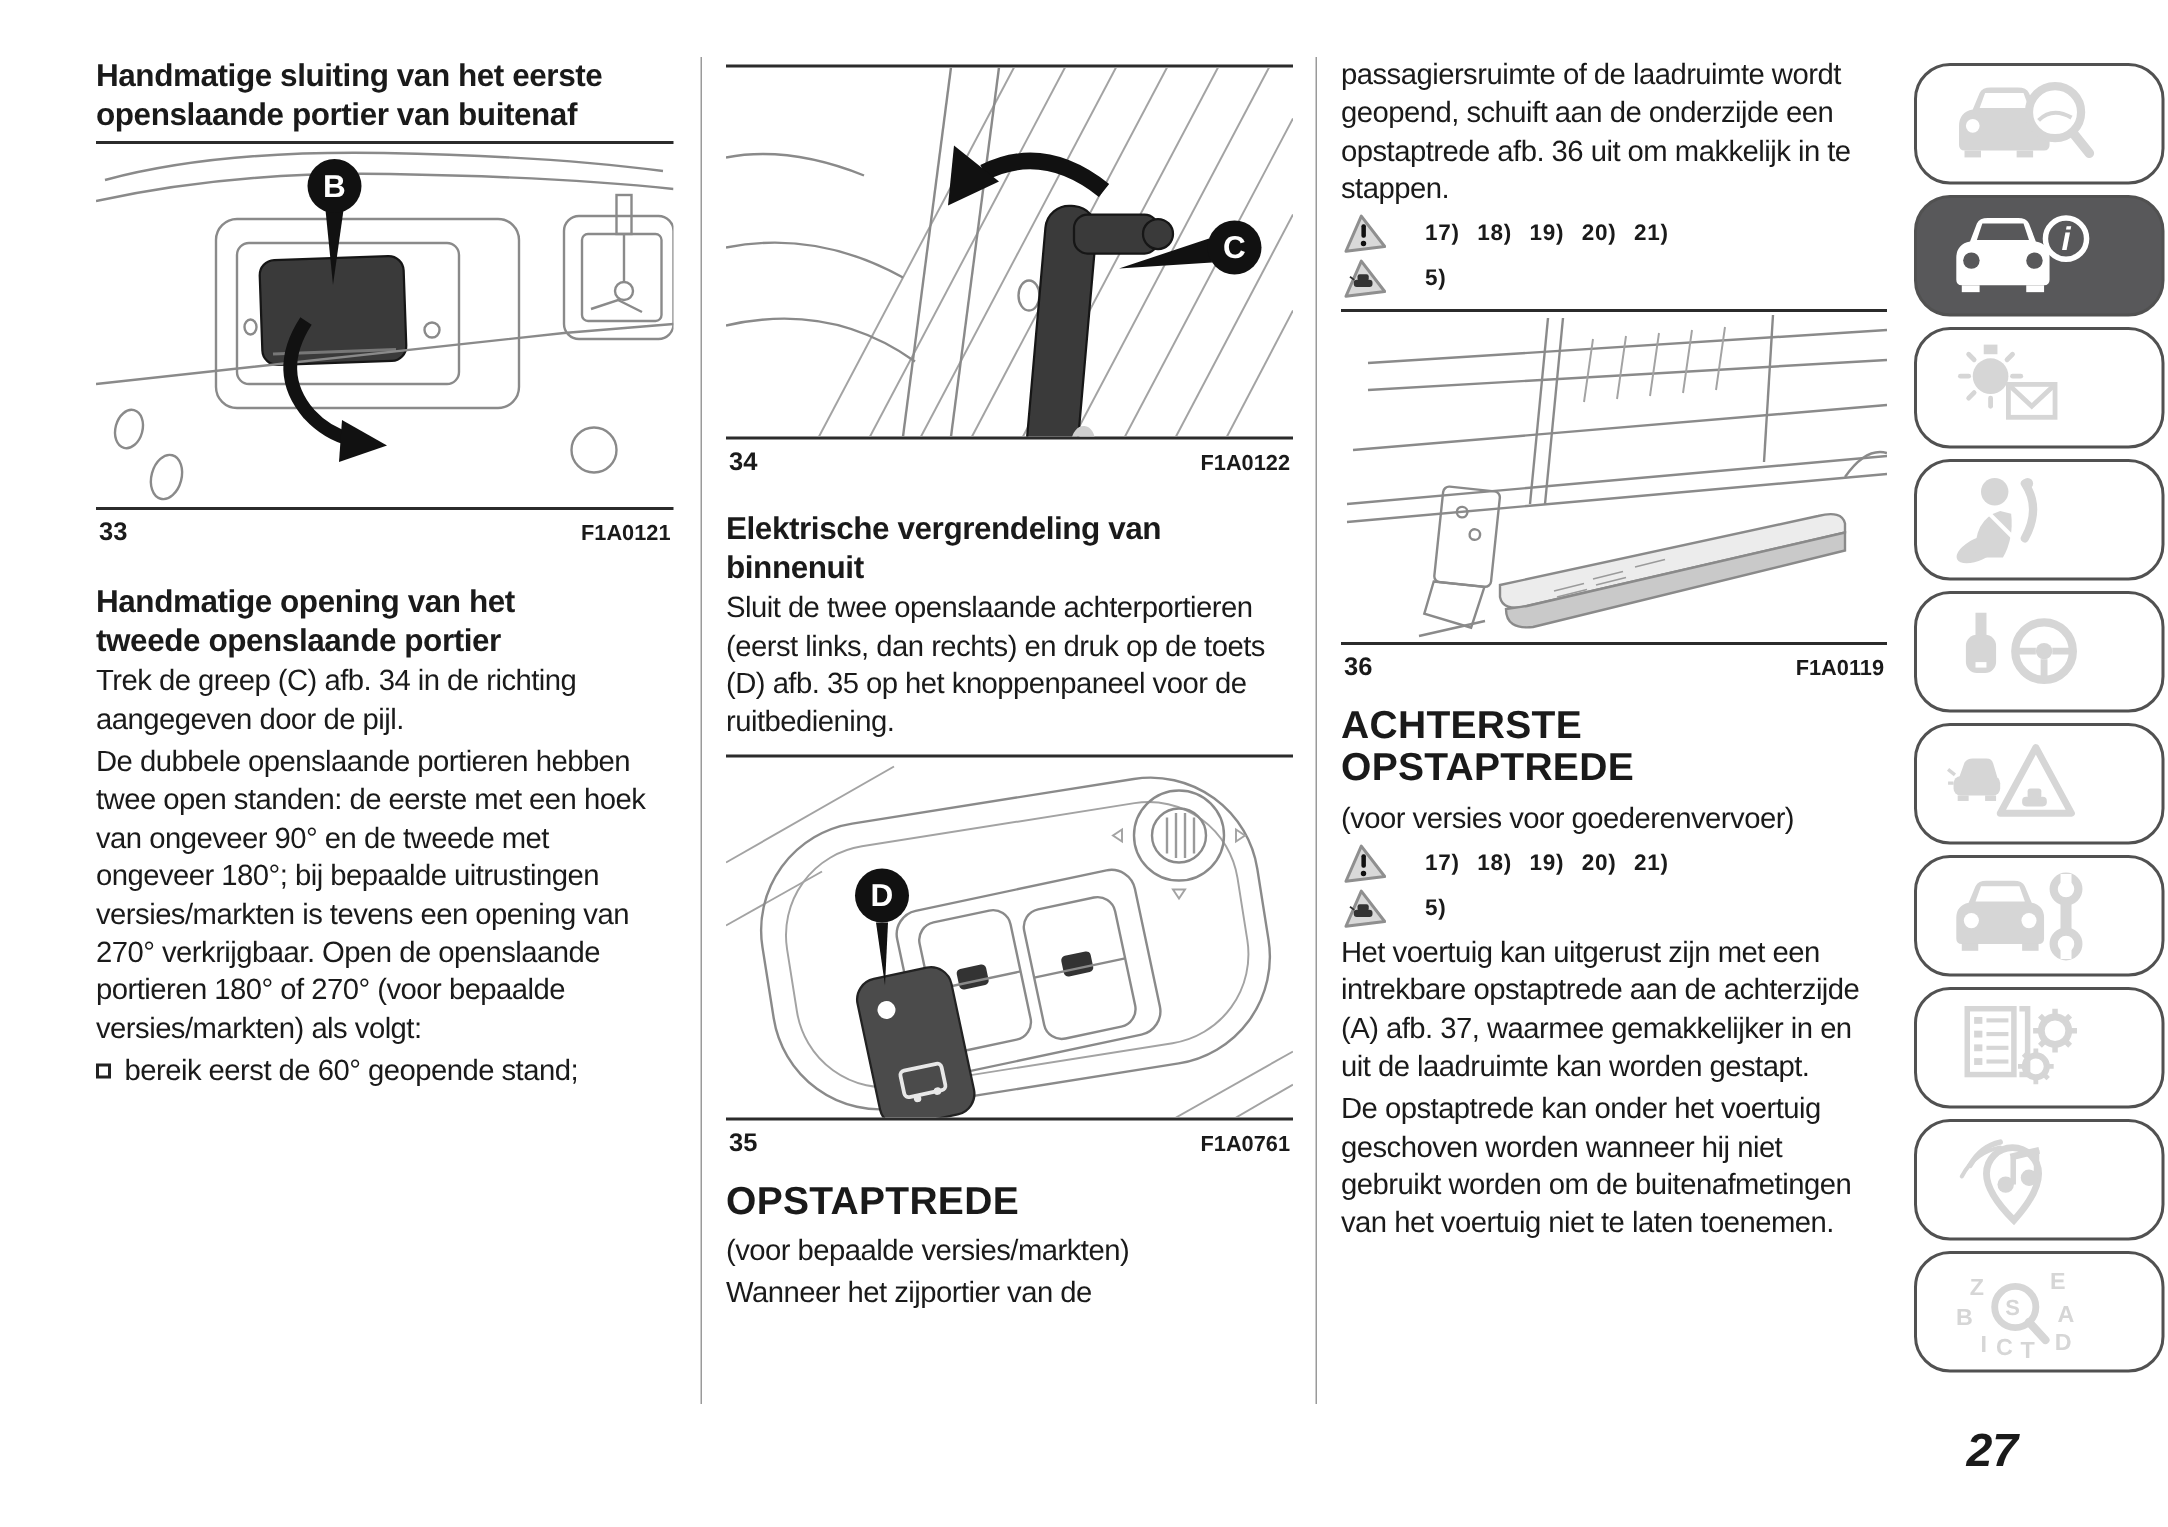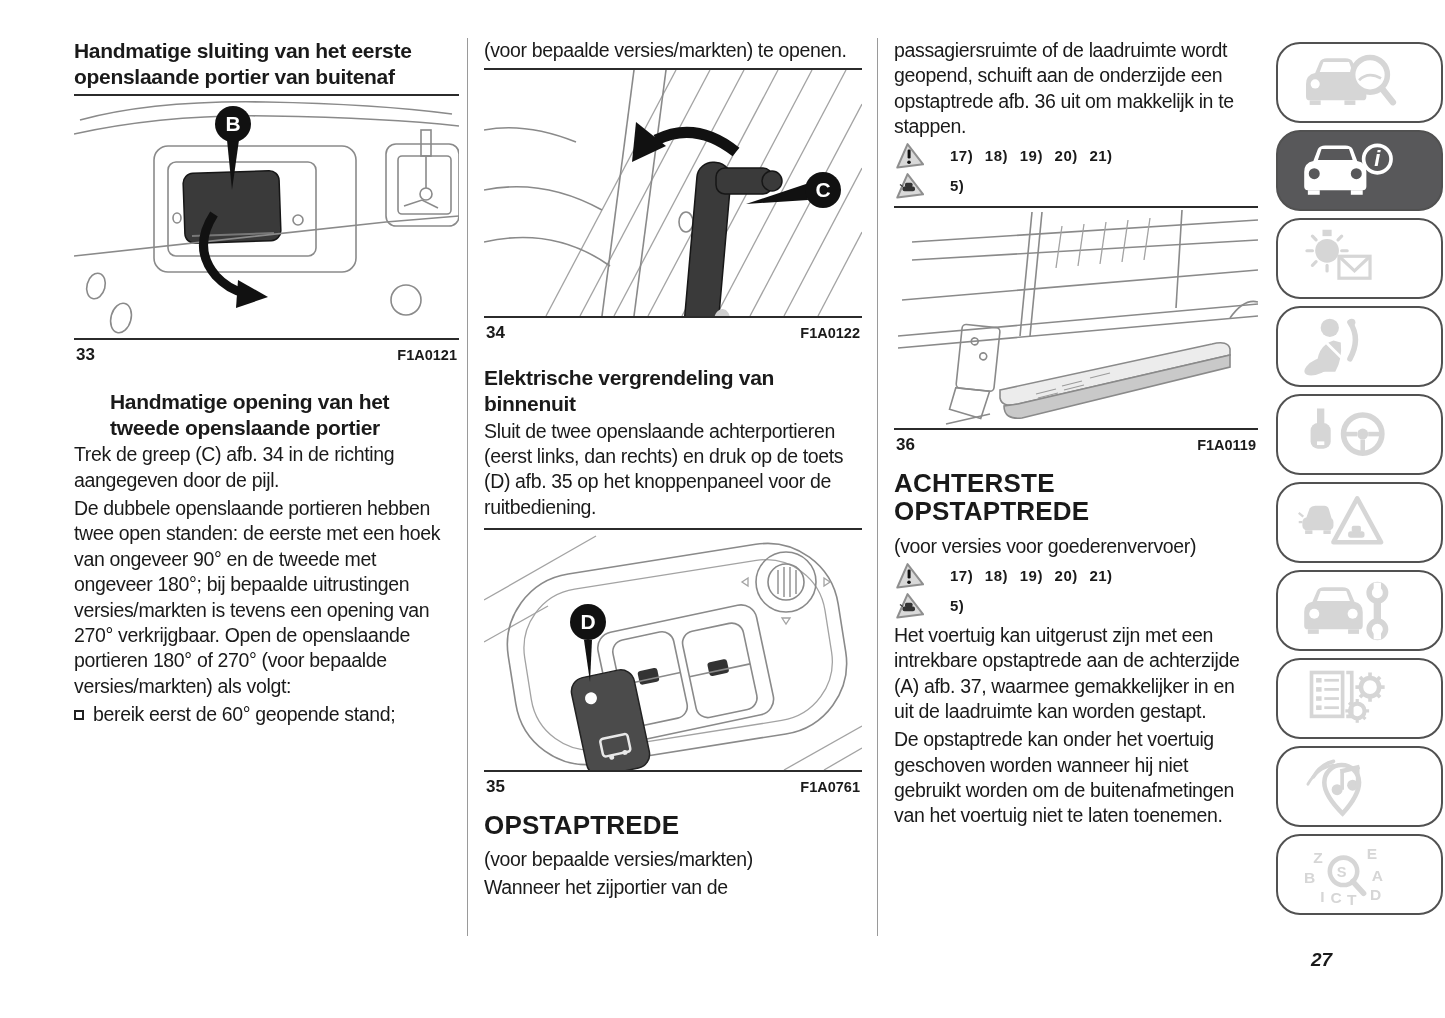--- a/index.html
+++ b/index.html
@@ -2,21 +2,21 @@
 <html><head>
 <meta charset="utf-8">
 <style>
   html,body{margin:0;padding:0;}
   body{
     width:1445px;height:1018px;position:relative;overflow:hidden;
     background:#ffffff;color:#1a1a1a;
     font-family:"Liberation Sans", sans-serif;
   }
   .col{position:absolute;top:38px;}
-  #col1{left:74px;width:385px;}
+  #col1{left:64px;width:385px;}
   #col2{left:484px;width:378px;}
   #col3{left:894px;width:364px;}
   .vrule{position:absolute;top:38px;width:1px;height:898px;background:#9a9a9a;}
   #vr1{left:467px;} #vr2{left:877px;}
 
   p{font-size:19.5px;line-height:1.3;letter-spacing:-0.35px;margin:0 0 3px 0;}
   h3{font-size:21px;line-height:1.22;font-weight:bold;margin:0 0 2px 0;letter-spacing:-0.3px;}
   h2.big{font-size:26px;line-height:1.08;font-weight:bold;letter-spacing:0.2px;margin:14px 0 8px 0;}
   .pre{white-space:pre-line;}
 
@@ -38,21 +38,21 @@
 
   .sidebar{position:absolute;left:1276px;top:42px;width:167px;
            display:flex;flex-direction:column;gap:7px;}
   .sbtn{height:81px;box-sizing:border-box;border:2px solid #515151;border-radius:24px;
         background:#ffffff;display:flex;align-items:center;justify-content:center;
         padding-right:22px;--ic:#d6d6d6;--bg:#ffffff;}
   .sbtn.active{background:#58585a;--ic:#ffffff;--bg:#58585a;}
   .sicon{width:104px;height:64px;}
   .sicon text{font-family:"Liberation Sans", sans-serif;}
 
-  .pageno{position:absolute;left:1311px;top:949px;font-size:19px;font-weight:bold;font-style:italic;}
+  .pageno{position:absolute;left:1311px;top:949px;font-size:31px;font-weight:bold;font-style:italic;}
 
   .sk{stroke:#8a8a8a;stroke-width:1.6;fill:none;}
   .skl{stroke:#a3a3a3;stroke-width:1.3;fill:none;}
   .dk{fill:#3a3a3a;stroke:#161616;stroke-width:1.5;}
   .mk{fill:#111;}
   .mktxt{fill:#fff;font-weight:bold;font-size:21px;text-anchor:middle;
          font-family:"Liberation Sans", sans-serif;}
 </style>
 </head>
 <body>
@@ -88,31 +88,30 @@
         <path d="M140 118 Q118 152 142 180 Q154 193 170 197" stroke="#111" stroke-width="9" fill="none"></path>
         <polygon class="mk" points="164,184 194,201 162,212"></polygon>
       </svg>
     </div>
     <figcaption class="figcap">
       <span class="fnum">33</span>
       <span class="fcode">F1A0121</span>
     </figcaption>
   </figure>
 
-  <h3 class="pre" style="margin-top:24px;margin-left:36px;">Handmatige opening van het
+  <h3 class="pre" style="margin-top:24px;">Handmatige opening van het
 tweede openslaande portier</h3>
   <p>Trek de greep (C) afb. 34 in de richting aangegeven door de pijl.</p>
   <p>De dubbele openslaande portieren hebben twee open standen: de eerste met een hoek van ongeveer 90° en de tweede met ongeveer 180°; bij bepaalde uitrustingen versies/markten is tevens een opening van 270° verkrijgbaar. Open de openslaande portieren 180° of 270° (voor bepaalde versies/markten) als volgt:</p>
   <p class="bulletline"><span class="bsq"></span><span>bereik eerst de 60° geopende stand;</span></p>
 </div>
 
 <div class="vrule" id="vr1"></div>
 
 <div class="col" id="col2">
-  <p>(voor bepaalde versies/markten) te openen.</p>
 
   <figure style="margin-top:5px;">
     <div class="figframe">
       <svg width="378" height="246" viewBox="0 0 378 246">
         <g class="skl">
           <line x1="96" y1="246" x2="226" y2="0"></line>
             <line x1="130" y1="246" x2="260" y2="0"></line>
           <line x1="164" y1="246" x2="294" y2="0"></line>
             <line x1="198" y1="246" x2="328" y2="0"></line>
           <line x1="232" y1="246" x2="362" y2="0"></line>

